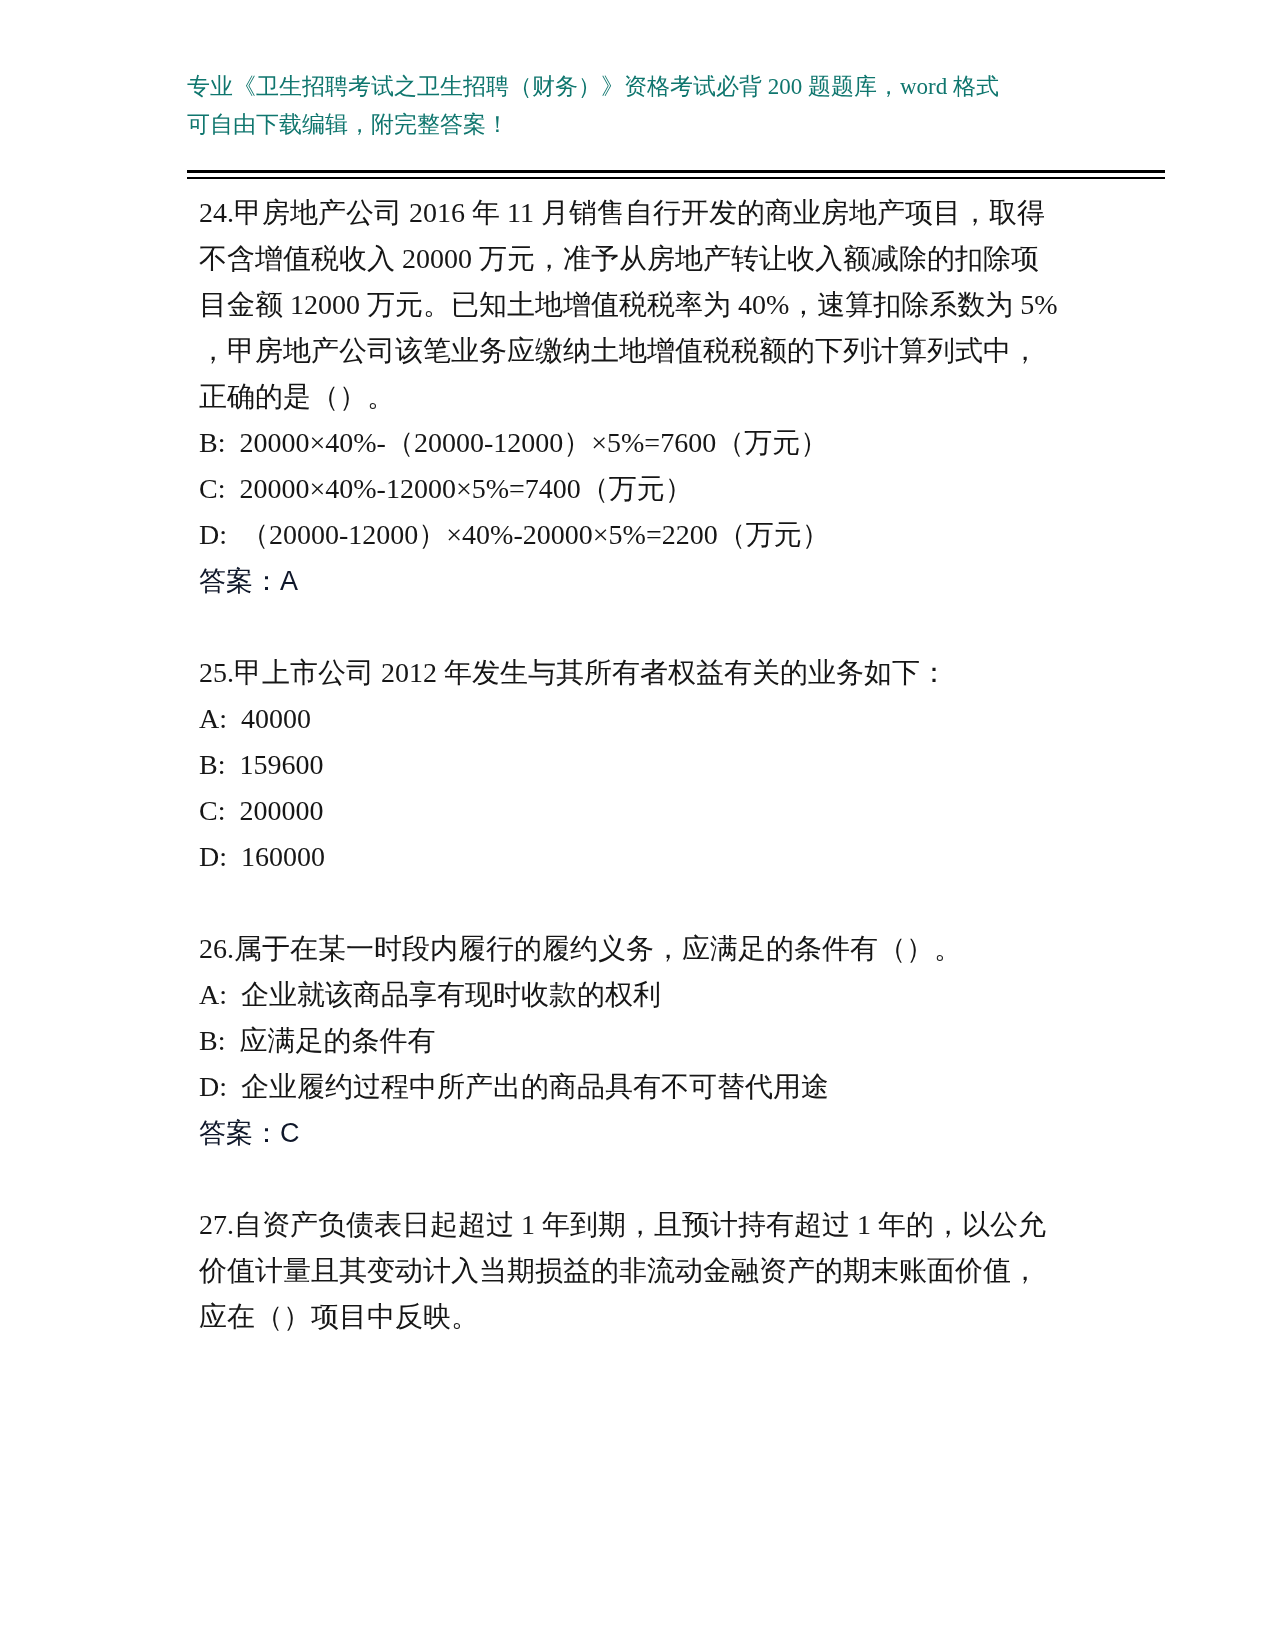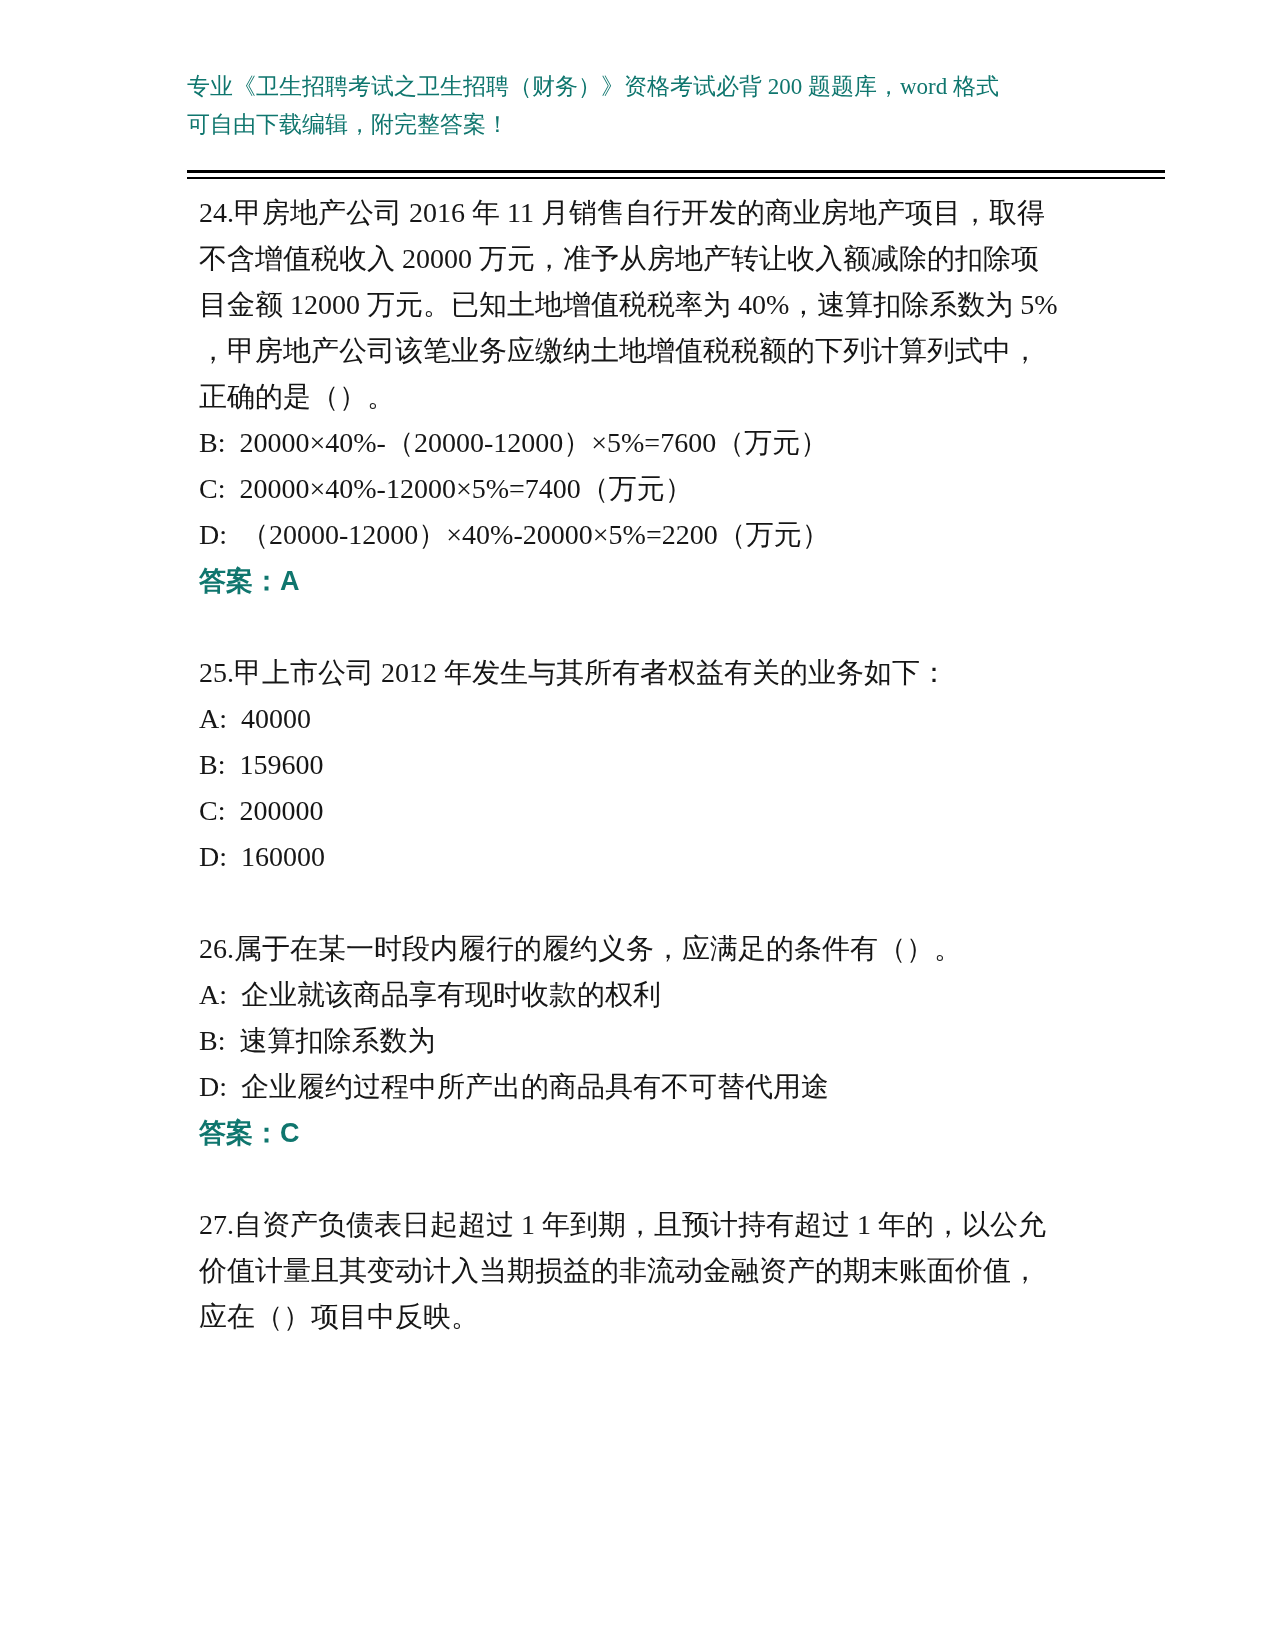--- a/index.html
+++ b/index.html
@@ -51,24 +51,24 @@
     margin: 0;
   }
   .stem {
     white-space: pre-line;
   }
   .option .opt-label {
     margin-right: 14px;
   }
   .answer {
     font-family: "Liberation Sans", "DejaVu Sans", sans-serif;
-    font-weight: 700;
+    font-weight: 400;
     font-size: 27px;
     line-height: 46px;
-    color: #0f766e;
+    color: #0f172a;
   }
 </style>
 </head>
 <body>
 
 <div class="page">
 
   <div class="header-text">专业《卫生招聘考试之卫生招聘（财务）》资格考试必背 200 题题库，word 格式
 可自由下载编辑，附完整答案！</div>
 
@@ -111,21 +111,21 @@
         <span class="opt-label">D:</span><span>160000</span>
       </p>
     </section>
 
     <section class="question">
       <p class="stem">26.属于在某一时段内履行的履约义务，应满足的条件有（）。</p>
       <p class="option">
         <span class="opt-label">A:</span><span>企业就该商品享有现时收款的权利</span>
       </p>
       <p class="option">
-        <span class="opt-label">B:</span><span>速算扣除系数为</span>
+        <span class="opt-label">B:</span><span>应满足的条件有</span>
       </p>
       <p class="option">
         <span class="opt-label">D:</span><span>企业履约过程中所产出的商品具有不可替代用途</span>
       </p>
       <p class="answer">
         <span>答案：</span><span>C</span>
       </p>
     </section>
 
     <section class="question">

